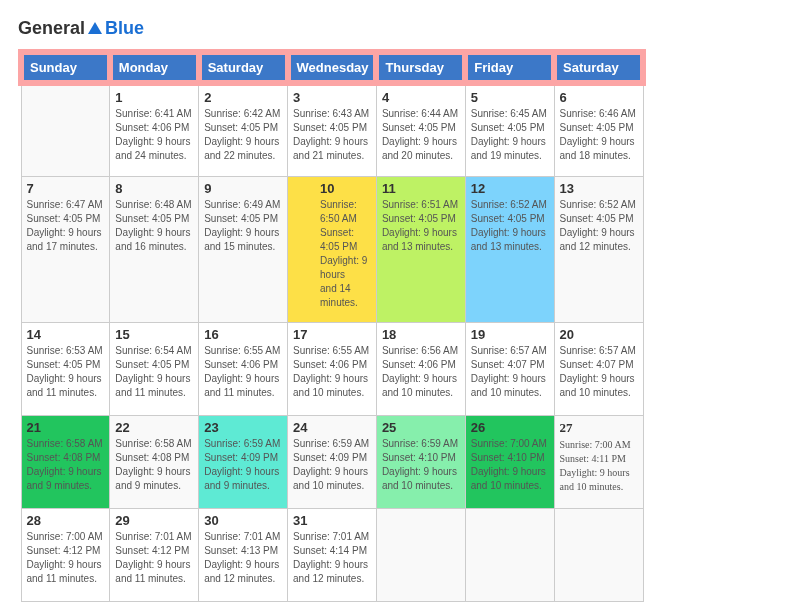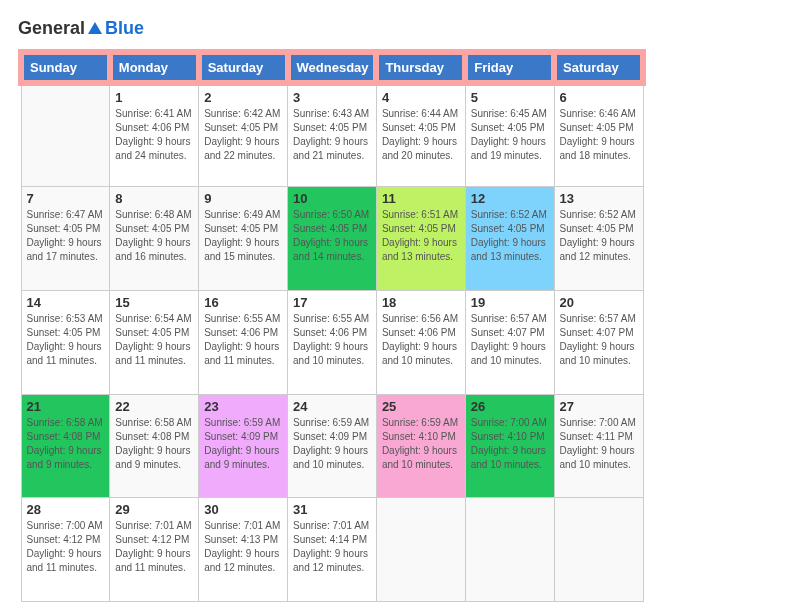--- a/index.html
+++ b/index.html
@@ -151,21 +151,21 @@
             <div class="day-info">Sunrise: 6:47 AM<br>Sunset: 4:05 PM<br>Daylight: 9 hours<br>and 17 minutes.</div>
           </td>
           <td style="background: rgb(249, 249, 249);">
             <span class="day-number">8</span>
             <div class="day-info">Sunrise: 6:48 AM<br>Sunset: 4:05 PM<br>Daylight: 9 hours<br>and 16 minutes.</div>
           </td>
           <td style="background: rgb(249, 249, 249);">
             <span class="day-number">9</span>
             <div class="day-info">Sunrise: 6:49 AM<br>Sunset: 4:05 PM<br>Daylight: 9 hours<br>and 15 minutes.</div>
           </td>
-          <td style="background: #22c55e;">
+          <td style="background: #fde047; padding-left: 32px;">
             <span class="day-number">10</span>
             <div class="day-info">Sunrise: 6:50 AM<br>Sunset: 4:05 PM<br>Daylight: 9 hours<br>and 14 minutes.</div>
           </td>
           <td style="background: #bef264;">
             <span class="day-number">11</span>
             <div class="day-info">Sunrise: 6:51 AM<br>Sunset: 4:05 PM<br>Daylight: 9 hours<br>and 13 minutes.</div>
           </td>
           <td style="background: #7dd3fc;">
             <span class="day-number">12</span>
             <div class="day-info">Sunrise: 6:52 AM<br>Sunset: 4:05 PM<br>Daylight: 9 hours<br>and 13 minutes.</div>
@@ -207,37 +207,37 @@
         </tr>
         <tr>
           <td style="background: #22c55e;">
             <span class="day-number">21</span>
             <div class="day-info">Sunrise: 6:58 AM<br>Sunset: 4:08 PM<br>Daylight: 9 hours<br>and 9 minutes.</div>
           </td>
           <td style="background: rgb(249, 249, 249);">
             <span class="day-number">22</span>
             <div class="day-info">Sunrise: 6:58 AM<br>Sunset: 4:08 PM<br>Daylight: 9 hours<br>and 9 minutes.</div>
           </td>
-          <td style="background: #f0abfc; margin-top: 40px;">
+          <td style="background: #5eead4; margin-top: 40px;">
             <span class="day-number">23</span>
             <div class="day-info">Sunrise: 6:59 AM<br>Sunset: 4:09 PM<br>Daylight: 9 hours<br>and 9 minutes.</div>
           </td>
           <td style="background: rgb(249, 249, 249); margin-left: 21px;">
             <span class="day-number">24</span>
             <div class="day-info">Sunrise: 6:59 AM<br>Sunset: 4:09 PM<br>Daylight: 9 hours<br>and 10 minutes.</div>
           </td>
-          <td style="background: #f9a8d4;">
+          <td style="background: #86efac;">
             <span class="day-number">25</span>
             <div class="day-info">Sunrise: 6:59 AM<br>Sunset: 4:10 PM<br>Daylight: 9 hours<br>and 10 minutes.</div>
           </td>
           <td style="background: #22c55e;">
             <span class="day-number">26</span>
             <div class="day-info">Sunrise: 7:00 AM<br>Sunset: 4:10 PM<br>Daylight: 9 hours<br>and 10 minutes.</div>
           </td>
-          <td style="background: rgb(249, 249, 249);">
+          <td style="background: rgb(249, 249, 249); font-family: Liberation Serif, serif;">
             <span class="day-number">27</span>
             <div class="day-info">Sunrise: 7:00 AM<br>Sunset: 4:11 PM<br>Daylight: 9 hours<br>and 10 minutes.</div>
           </td>
         </tr>
         <tr>
           <td>
             <span class="day-number">28</span>
             <div class="day-info">Sunrise: 7:00 AM<br>Sunset: 4:12 PM<br>Daylight: 9 hours<br>and 11 minutes.</div>
           </td>
           <td>

